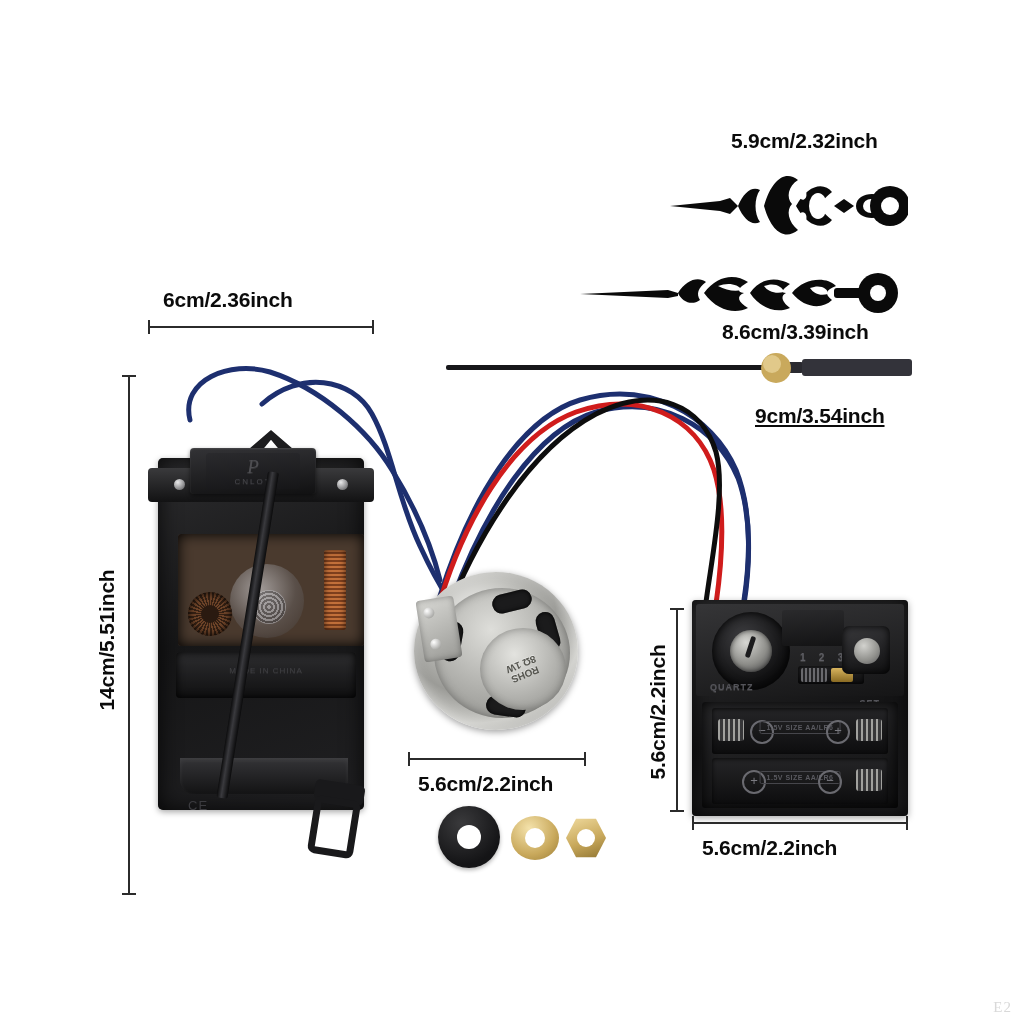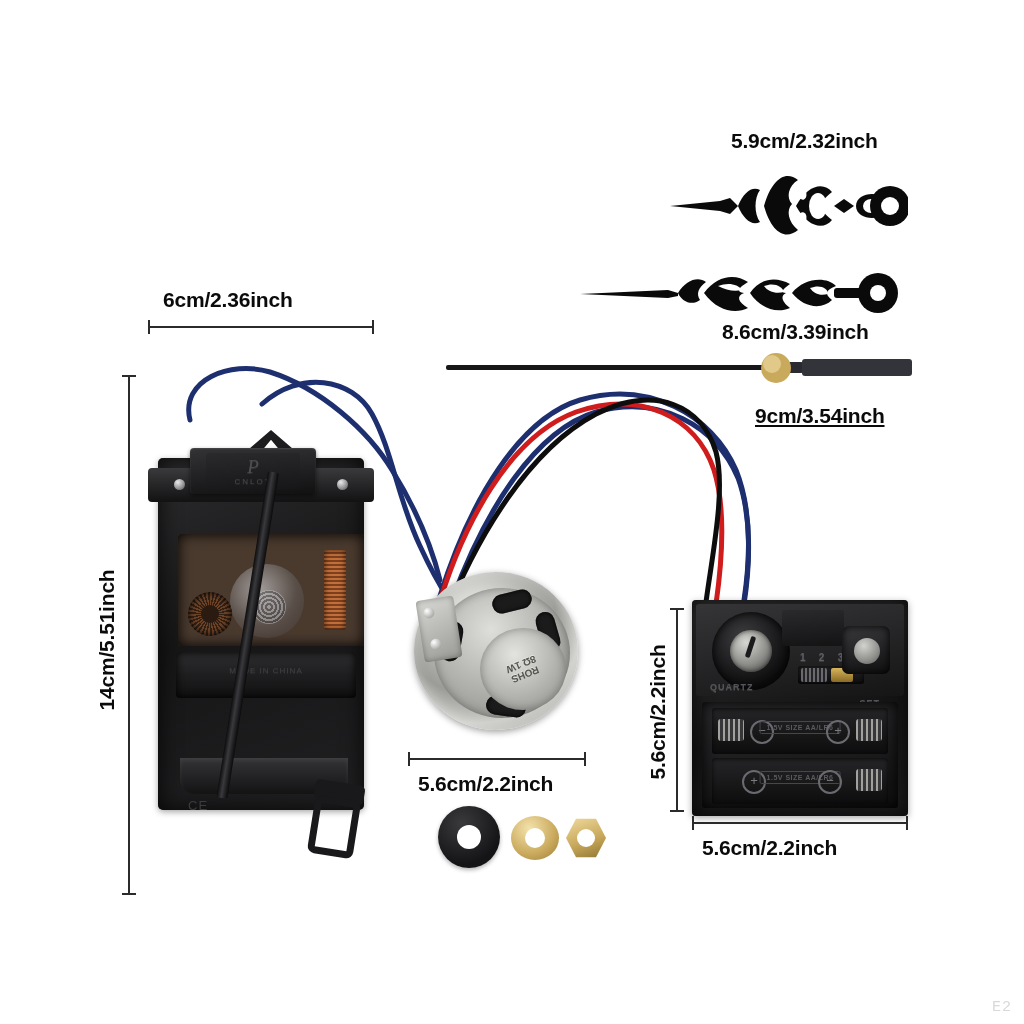--- a/index.html
+++ b/index.html
@@ -323,21 +323,21 @@
   }
   .hw-nut::after{
     content:"";position:absolute;left:11px;top:11px;width:18px;height:18px;border-radius:50%;
     background:#ffffff;
   }
 
   
   #watermark{
     position:absolute;right:12px;bottom:8px;
     font-size:15px;color:#d9d9d9;letter-spacing:1px;
-    font-family:Liberation Mono, monospace;
+    font-family:Liberation Serif, serif;
   }
 </style>
 </head>
 <body>
 
 <div id="stage">
 
   <svg class="abs" width="1024" height="1024" style="left:0;top:0;">
 
     <path d="M190,420 C180,380 230,360 270,372 C320,388 368,430 392,470 C418,512 432,548 440,580" stroke="#1d2f6f" stroke-width="5" fill="none" stroke-linecap="round"></path>

